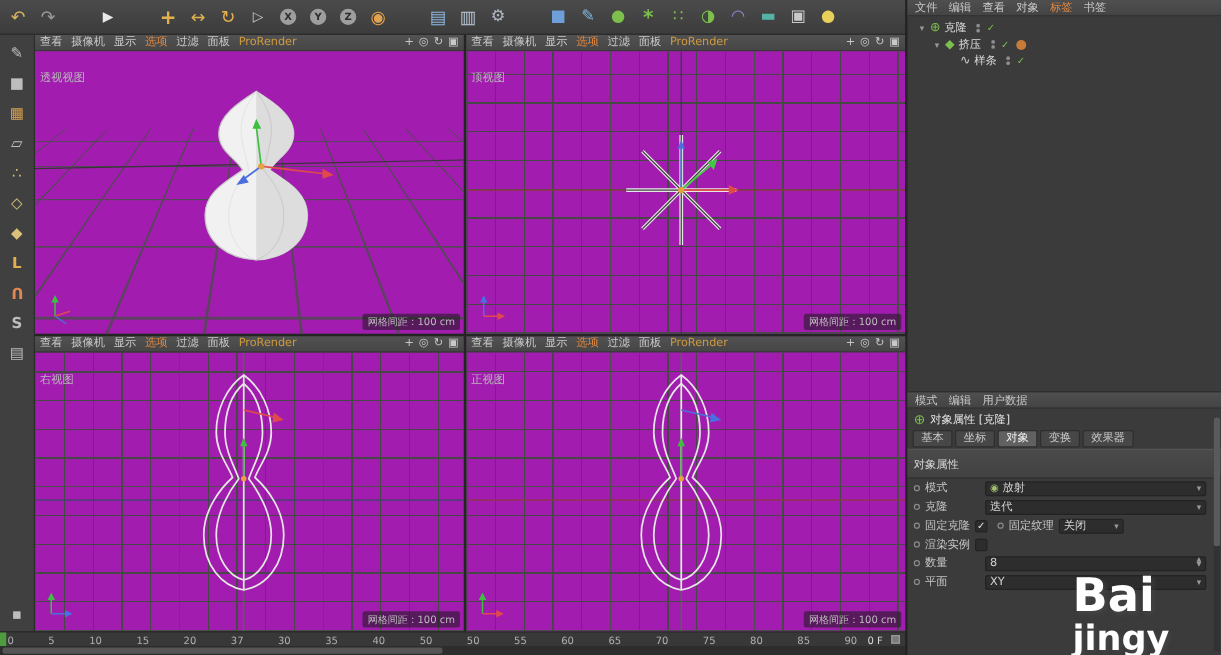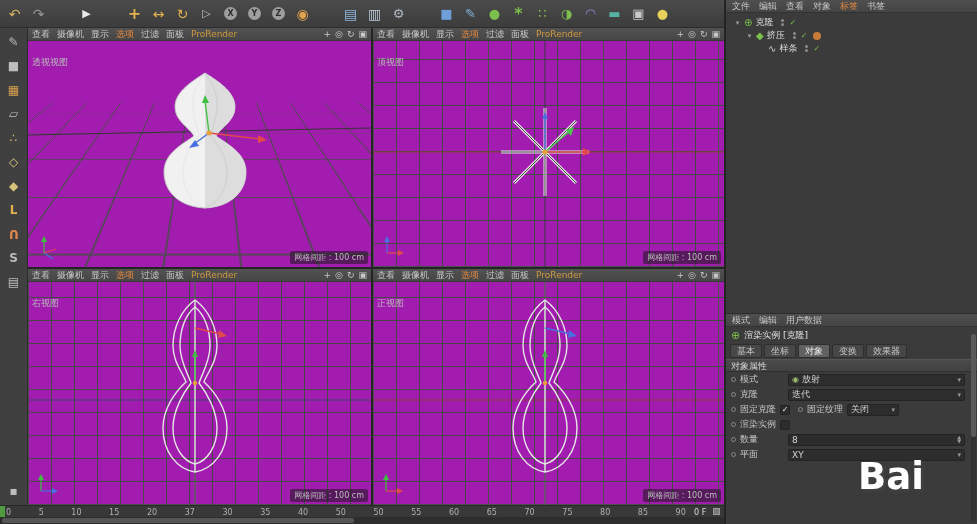--- a/index.html
+++ b/index.html
@@ -70,21 +70,21 @@
   .om-dots{display:flex;flex-direction:column;gap:1px;margin-left:5px}
   .dot{width:3px;height:3px;border-radius:50%;background:#8d8d8d}
   .om-check{color:#7cbf4d;font-size:8px;margin-left:2px}
   .om-tag{width:8px;height:8px;border-radius:50%;margin-left:3px}
   .am{position:absolute;left:0;top:313px;right:0;bottom:0;border-top:1px solid #2c2c2c}
   .am-title{height:16px;display:flex;align-items:center;gap:4px;padding:0 5px;color:#e2e2e2}
   .am-title .obj-ico{color:#7cbf4d;font-size:11px}
   .am-tabs{display:flex;gap:2px;padding:1px 4px;height:16px;align-items:center}
   .am-tab{padding:1px 6px;border:1px solid #2e2e2e;border-radius:2px;line-height:1.2}
   .am-section{height:13px;background:linear-gradient(#4a4a4a,#424242);border-top:1px solid #555;border-bottom:1px solid #303030;
-      display:flex;align-items:flex-start;padding:0 5px;color:#d6d6d6}
+      display:flex;align-items:center;padding:11px 5px;color:#d6d6d6}
   .am-row{display:flex;align-items:center;height:15px;padding-left:5px}
   .adot{width:5px;height:5px;border:1px solid #8a8a8a;border-radius:50%;margin-right:4px;flex:none}
   .flabel{width:48px;color:#c6c6c6;flex:none}
   .flabel.auto{width:auto;margin-right:4px}
   .dd{flex:1;height:12px;background:#2d2d2d;border:1px solid #232323;border-radius:2px;
       display:flex;align-items:center;gap:3px;padding:0 3px;margin-right:12px;color:#d2d2d2}
   .dd.small{flex:none;width:52px;margin-right:4px}
   .dd-ico{color:#9fbf6d;font-size:8px}
   .dd-arrow{margin-left:auto;color:#999;font-size:7px}
   .nf{flex:1;height:12px;background:#2d2d2d;border:1px solid #232323;border-radius:2px;
@@ -567,21 +567,21 @@
     <div class="am">
       <div class="am-menu">
 
       <span style="color:#c8c8c8">模式</span>
           <span style="color:#c8c8c8">编辑</span>
           <span style="color:#c8c8c8">用户数据</span>
         </div>
 
       <div class="am-title">
         <span class="obj-ico">⊕</span>
-        <span>渲染实例 [克隆]</span>
+        <span>对象属性 [克隆]</span>
       </div>
 
       <div class="am-tabs">
 
       <span class="am-tab" style="background:#474747;color:#c6c6c6">基本</span>
           <span class="am-tab" style="background:#474747;color:#c6c6c6">坐标</span>
           <span class="am-tab" style="background:#616161;color:#f0f0f0">对象</span>
           <span class="am-tab" style="background:#474747;color:#c6c6c6">变换</span>
           <span class="am-tab" style="background:#474747;color:#c6c6c6">效果器</span>
         </div>
@@ -653,15 +653,16 @@
 
 
       <div class="am-scroll">
           <i></i>
         </div>
     </div>
   </div>
 
   <div class="watermark">
     <div class="l1">Bai</div>
+    <div class="l2">jingy</div>
   </div>
 
 </div>
 
 </body></html>

